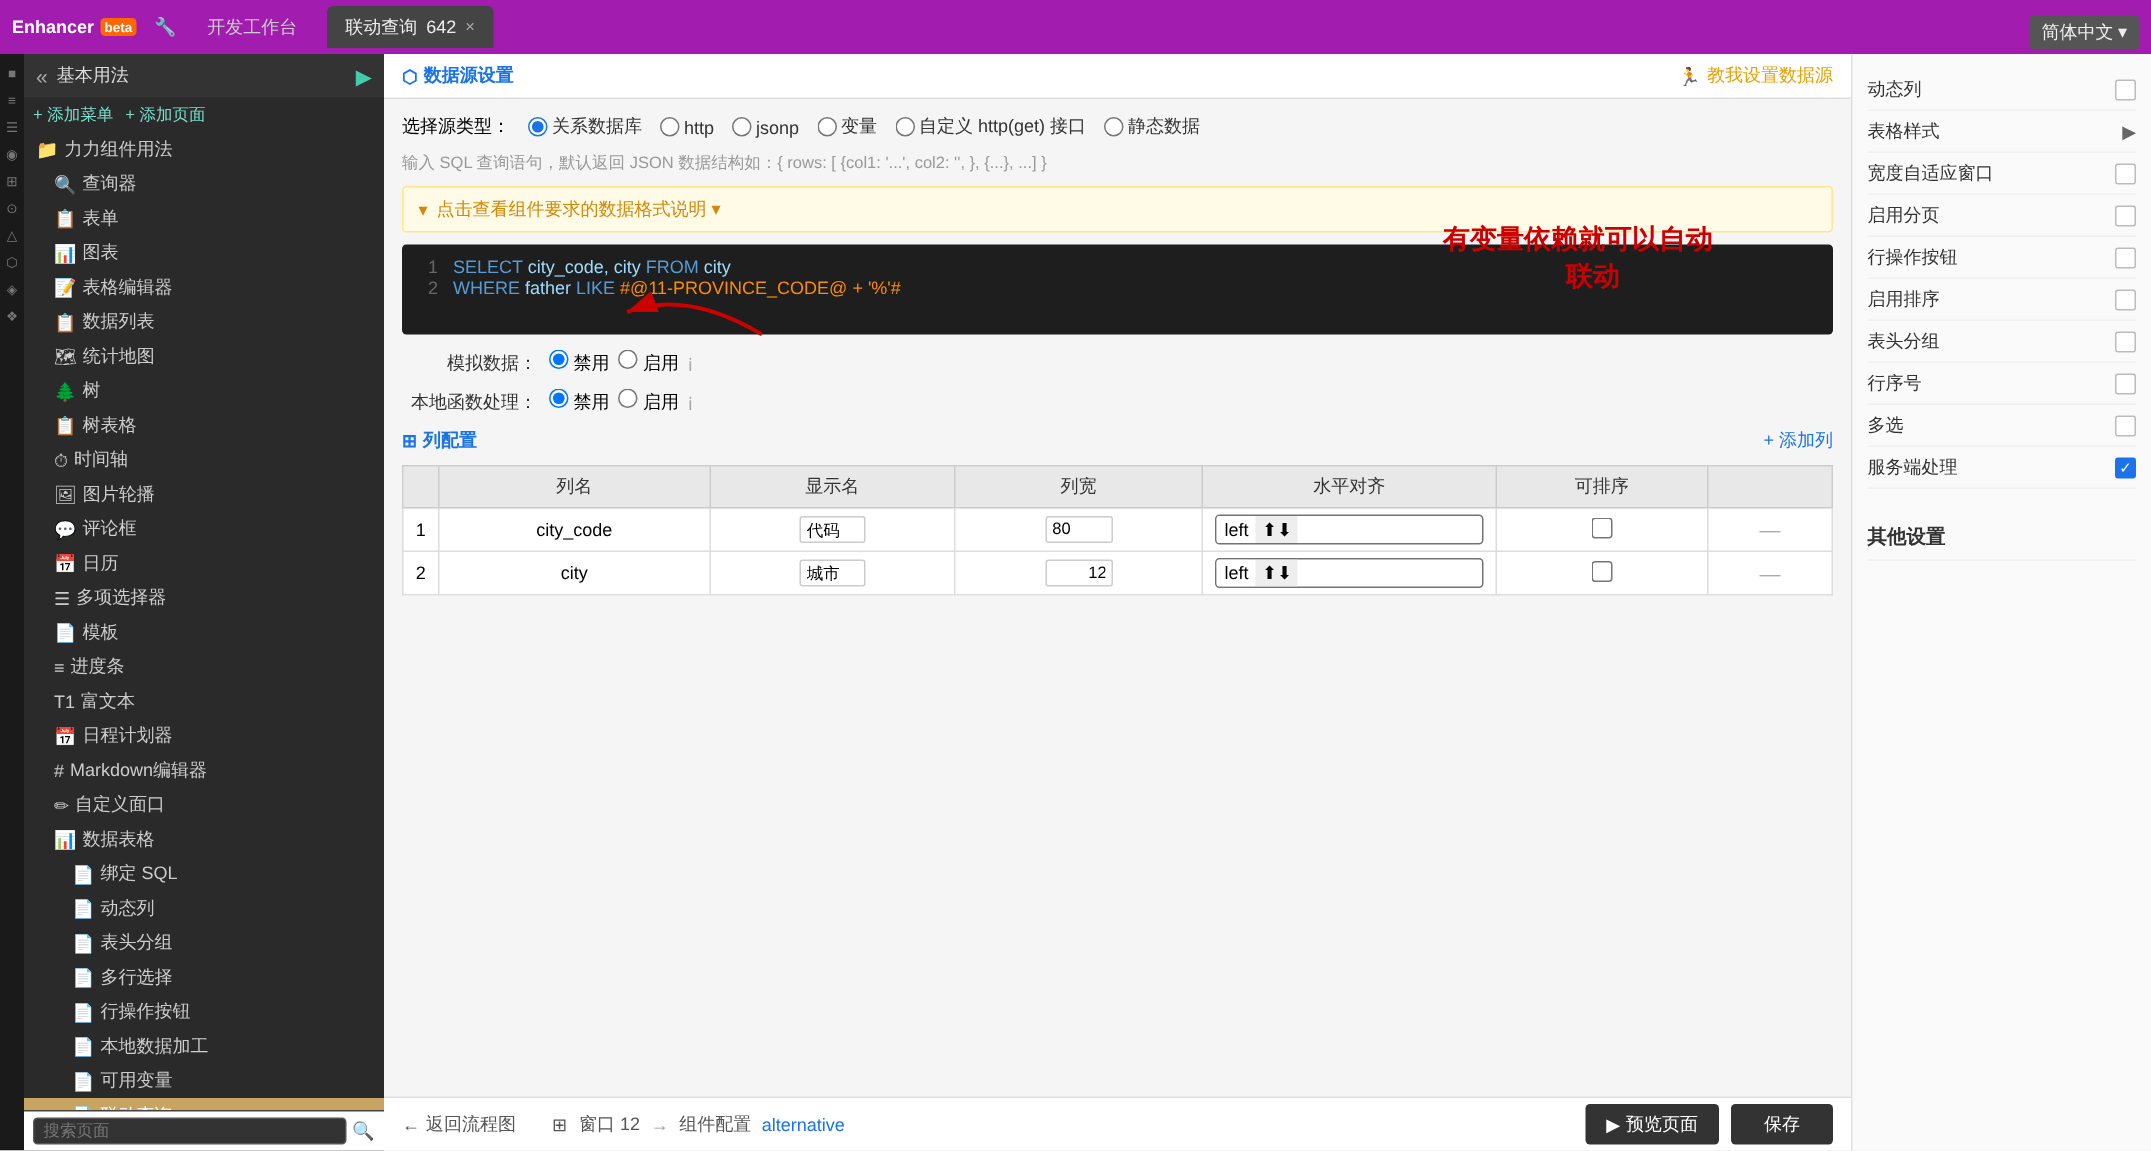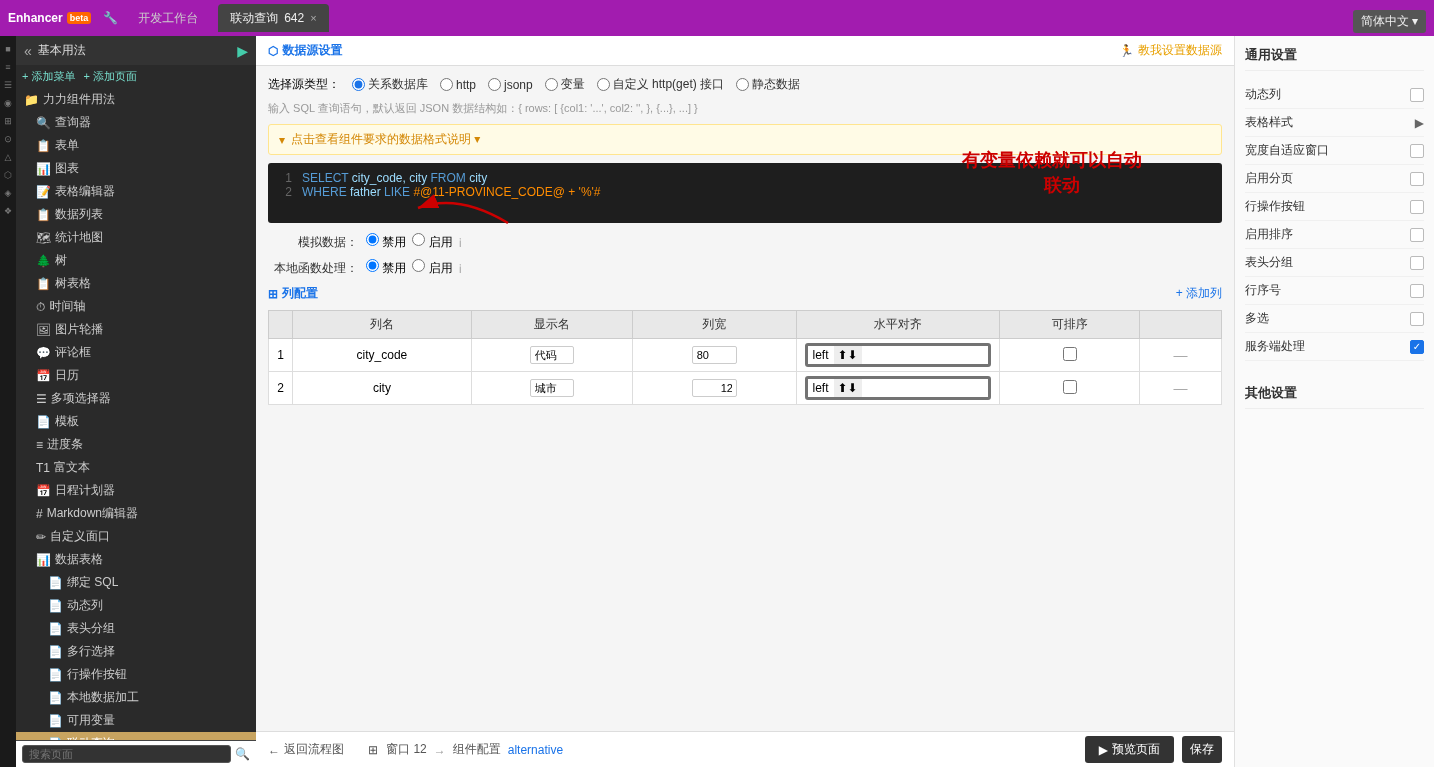--- a/index.html
+++ b/index.html
@@ -78,21 +78,21 @@
     .col-config-header { display: flex; align-items: center; margin-bottom: 8px; gap: 6px; }
     .col-config-title { color: #1a73e8; font-size: 13px; font-weight: bold; display: flex; align-items: center; gap: 4px; }
     .add-col-btn { margin-left: auto; color: #1a73e8; cursor: pointer; font-size: 12px; }
 
     
     .config-table { width: 100%; border-collapse: collapse; }
     .config-table th { background: #e8e8e8; border: 1px solid #ccc; padding: 5px 8px; text-align: center; font-weight: normal; color: #333; }
     .config-table td { border: 1px solid #ddd; padding: 4px 8px; background: #fff; text-align: center; }
     .config-table td:first-child { width: 24px; }
     .config-table input[type="text"] { border: 1px solid #ccc; padding: 2px 4px; border-radius: 2px; width: 44px; font-size: 11px; }
-    .config-table .align-select { display: flex; align-items: center; border: 3px solid #737373; border-radius: 3px; overflow: hidden; }
+    .config-table .align-select { display: flex; align-items: center; border: 1px solid #737373; border-radius: 3px; overflow: hidden; }
     .config-table .align-select span { padding: 2px 5px; background: #fff; }
     .config-table .align-select .arrow { background: #eee; padding: 2px 4px; cursor: pointer; }
     .config-table .sort-check { width: 14px; height: 14px; }
     .config-table .del-btn { color: #aaa; cursor: pointer; font-size: 14px; }
 
     
     .right-panel { width: 200px; background: #fafafa; border-left: 1px solid #e0e0e0; padding: 10px; overflow-y: auto; }
     .right-panel-title { font-size: 13px; font-weight: bold; color: #333; margin-bottom: 10px; padding-bottom: 6px; border-bottom: 1px solid #eee; }
     .right-panel-section { margin-bottom: 16px; }
     .setting-row { display: flex; align-items: center; justify-content: space-between; padding: 5px 0; border-bottom: 1px solid #f0f0f0; }
@@ -103,21 +103,21 @@
     .arrow-right { color: #666; font-size: 12px; cursor: pointer; }
 
     
     .bottombar { display: flex; align-items: center; height: 36px; background: #fff; border-top: 1px solid #ddd; padding: 0 12px; gap: 8px; }
     .bottombar .back-btn { display: flex; align-items: center; gap: 4px; color: #555; cursor: pointer; font-size: 12px; }
     .bottombar .breadcrumb { display: flex; align-items: center; gap: 7px; color: #555; font-size: 12px; }
     .bottombar .breadcrumb .sep { color: #999; }
     .bottombar .breadcrumb .active-bc { color: #1a73e8; }
     .bottombar-right { margin-left: auto; display: flex; gap: 8px; }
     .preview-btn { background: #333; color: #fff; border: none; padding: 5px 14px; border-radius: 3px; cursor: pointer; font-size: 12px; display: flex; align-items: center; gap: 4px; }
-    .save-bottom-btn { background: #333; color: #fff; border: none; padding: 5px 8px; border-radius: 3px; cursor: pointer; font-size: 12px; }
+    .save-bottom-btn { background: #333; color: #fff; border: none; padding: 5px 22px; border-radius: 3px; cursor: pointer; font-size: 12px; }
 
     .sidebar-wrapper { display: flex; }
     .sidebar-tabs { width: 16px; background: #1a1a1a; display: flex; flex-direction: column; align-items: center; padding-top: 6px; gap: 4px; }
     .sidebar-tabs .st { color: #777; font-size: 9px; cursor: pointer; padding: 2px 0; }
 
     .content-wrapper { display: flex; flex: 1; flex-direction: column; }
 
     
     .code-block-wrapper { position: relative; }
     .annotation-box { position: absolute; right: 60px; top: 10px; color: #cc0000; font-size: 19px; font-weight: bold; line-height: 1.3; text-align: center; pointer-events: none; z-index: 10; }
@@ -485,21 +485,20 @@
             <span>▶</span>
             <span>预览页面</span>
           </button>
           <button class="save-bottom-btn">保存</button>
         </div>
       </div>
     </div>
   </div>
 
   <div class="right-panel">
-    <div class="right-panel-title">通用设置</div>
     <div class="right-panel-section">
       <div class="setting-row">
         <span class="setting-label">动态列</span>
         <div class="setting-control">
           <div class="checkbox-custom"></div>
         </div>
       </div>
       <div class="setting-row">
         <span class="setting-label">表格样式</span>
         <div class="setting-control">

